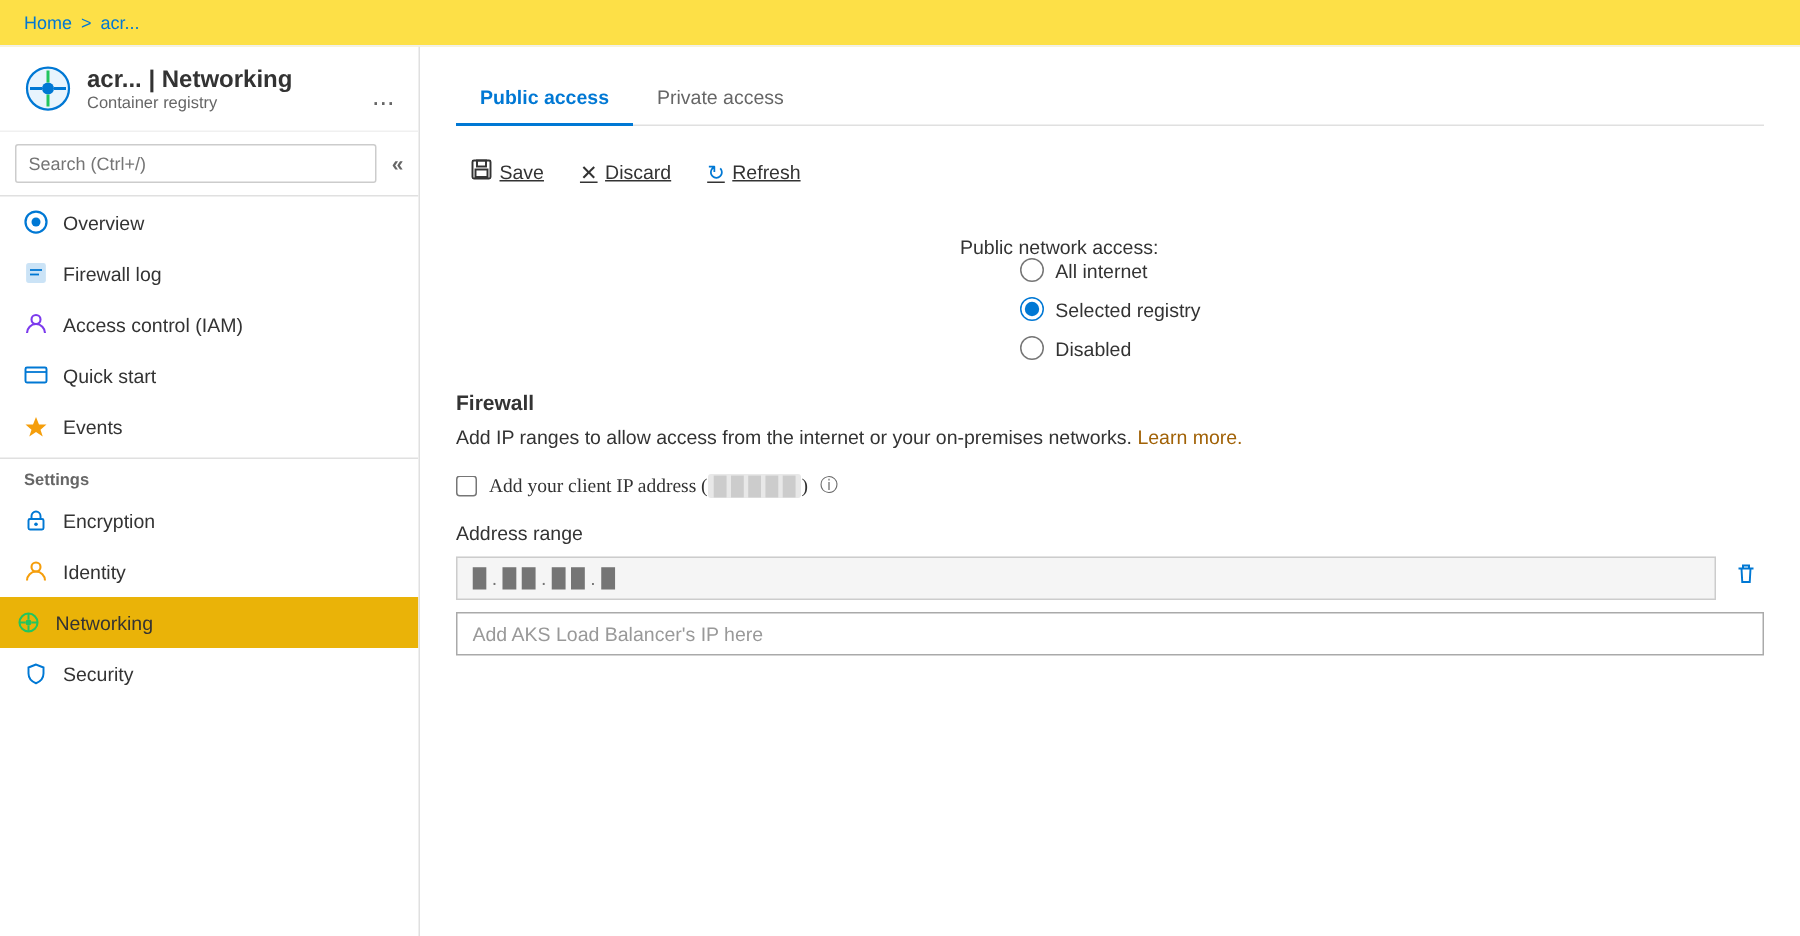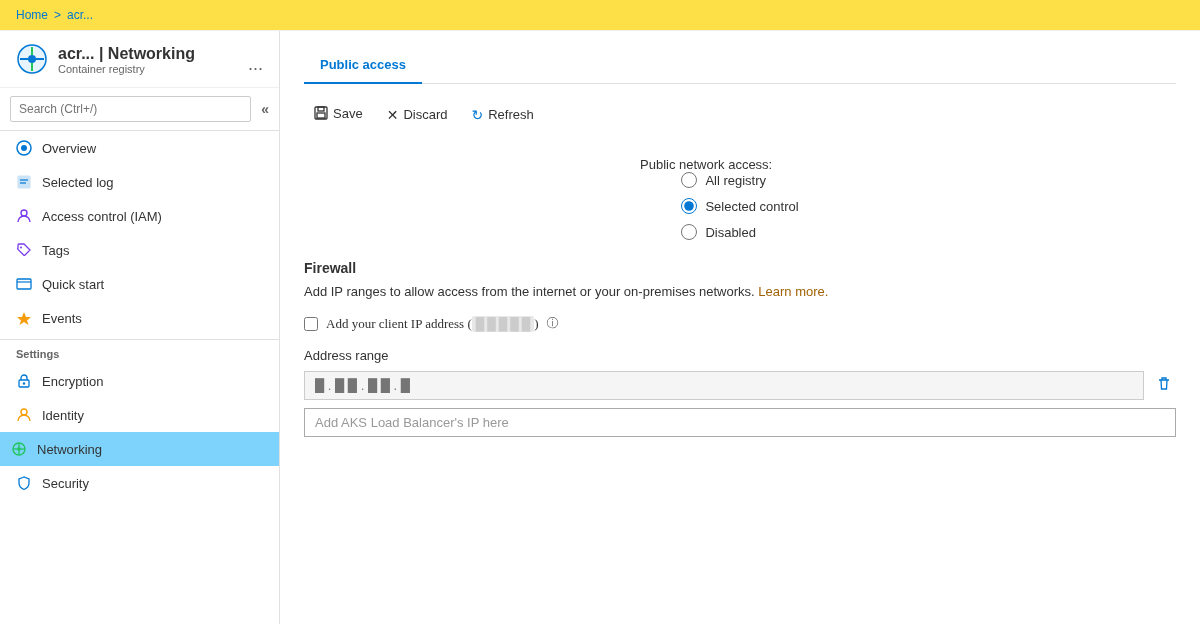--- a/index.html
+++ b/index.html
@@ -19,41 +19,41 @@
     .resource-title { font-size: 16px; font-weight: 600; color: #333; }
     .resource-subtitle { font-size: 11px; color: #666; }
     .resource-menu { margin-left: auto; color: #666; font-size: 18px; cursor: pointer; }
 
     .search-box { padding: 8px 10px; display: flex; align-items: center; gap: 6px; border-bottom: 1px solid #e0e0e0; position: relative; }
     .search-box input { width: 100%; border: 1px solid #ccc; padding: 5px 8px; font-size: 12px; color: #666; border-radius: 2px; }
     .collapse-btn { margin-left: 4px; cursor: pointer; color: #666; font-size: 14px; font-weight: bold; }
 
     .nav-section { flex: 1; overflow-y: auto; }
     .nav-item { display: flex; align-items: center; gap: 10px; padding: 9px 16px; cursor: pointer; font-size: 13px; color: #333; }
-    .nav-item.active { background: #7dd3fc; padding-left: 11px; }
+    .nav-item.active { background: #eab308; padding-left: 11px; }
     .nav-icon { width: 16px; height: 16px; display: flex; align-items: center; justify-content: center; flex-shrink: 0; }
 
     .settings-header { padding: 8px 16px 4px; font-size: 11px; font-weight: 600; color: #666; text-transform: none; border-top: 1px solid #e0e0e0; margin-top: 4px; }
 
     
     .sidebar::-webkit-scrollbar { width: 6px; }
     .sidebar::-webkit-scrollbar-thumb { background: #ccc; border-radius: 3px; }
 
     
     .content { flex: 1; padding: 0; overflow-y: auto; background: #fff; }
     .content-inner { padding: 16px 24px; }
 
     
     .tabs { display: flex; border-bottom: 1px solid #e0e0e0; margin-bottom: 16px; }
     .tab { padding: 10px 16px; cursor: pointer; font-size: 13px; color: #666; border-bottom: 2px solid transparent; margin-bottom: -1px; }
     .tab.active { color: #0078d4; border-bottom: 2px solid #0078d4; font-weight: 600; }
 
     
     .toolbar { display: flex; align-items: center; gap: 4px; margin-bottom: 24px; }
-    .toolbar-btn { display: flex; align-items: flex-start; gap: 5px; padding: 6px 10px; cursor: pointer; font-size: 13px; color: #333; background: none; border: none; }
+    .toolbar-btn { display: flex; align-items: center; gap: 5px; padding: 6px 10px; cursor: pointer; font-size: 13px; color: #333; background: none; border: none; text-decoration: underline; }
     .toolbar-btn .icon { font-size: 14px; }
 
     
     .form-row { display: flex; align-items: center; margin-bottom: 20px; flex-direction: column; }
     .form-label { width: 200px; min-width: 200px; font-size: 13px; color: #333; padding-top: 4px; }
 
     
     .radio-group { display: flex; flex-direction: column; gap: 10px; }
     .radio-item { display: flex; align-items: center; gap: 8px; cursor: pointer; }
     .radio-item input[type="radio"] { width: 16px; height: 16px; accent-color: #0078d4; cursor: pointer; }
@@ -138,39 +138,30 @@
         <span>Overview</span>
       </div>
       <div class="nav-item">
         <span class="nav-icon icon-activity">
           <svg width="16" height="16" viewBox="0 0 16 16">
             <rect x="2" y="2" width="12" height="12" rx="1" fill="#0078d4" opacity="0.2" stroke="#0078d4" stroke-width="1.2"></rect>
             <line x1="4" y1="6" x2="12" y2="6" stroke="#0078d4" stroke-width="1.2"></line>
             <line x1="4" y1="9" x2="10" y2="9" stroke="#0078d4" stroke-width="1.2"></line>
           </svg>
         </span>
-        <span>Selected log</span>
+        <span>Firewall log</span>
       </div>
       <div class="nav-item">
         <span class="nav-icon icon-iam">
           <svg width="16" height="16" viewBox="0 0 16 16">
             <circle cx="8" cy="5" r="3" fill="none" stroke="#7c3aed" stroke-width="1.4"></circle>
             <path d="M2 14c0-3.3 2.7-6 6-6s6 2.7 6 6" fill="none" stroke="#7c3aed" stroke-width="1.4"></path>
           </svg>
         </span>
         <span>Access control (IAM)</span>
-      </div>
-      <div class="nav-item">
-        <span class="nav-icon icon-tags">
-          <svg width="16" height="16" viewBox="0 0 16 16">
-            <path d="M8 2l6 6-5 5a1 1 0 01-1.4 0L2 7.4A1 1 0 012 6V3a1 1 0 011-1h5z" fill="none" stroke="#7c3aed" stroke-width="1.3"></path>
-            <circle cx="5" cy="5.5" r="1" fill="#7c3aed"></circle>
-          </svg>
-        </span>
-        <span>Tags</span>
       </div>
       <div class="nav-item">
         <span class="nav-icon icon-quickstart">
           <svg width="16" height="16" viewBox="0 0 16 16">
             <rect x="1" y="3" width="14" height="10" rx="1" fill="none" stroke="#0078d4" stroke-width="1.3"></rect>
             <line x1="1" y1="6" x2="15" y2="6" stroke="#0078d4" stroke-width="1.2"></line>
           </svg>
         </span>
         <span>Quick start</span>
       </div>
@@ -226,20 +217,21 @@
         <span>Security</span>
       </div>
     </div>
   </div>
 
   <div class="content">
     <div class="content-inner">
 
       <div class="tabs">
         <div class="tab active">Public access</div>
+        <div class="tab">Private access</div>
       </div>
 
       <div class="toolbar">
         <button class="toolbar-btn">
           <span class="icon">
             <svg width="14" height="14" viewBox="0 0 14 14" fill="none" stroke="#333" stroke-width="1.3">
               <rect x="1" y="1" width="12" height="12" rx="1"></rect>
               <rect x="4" y="1" width="6" height="4"></rect>
               <rect x="3" y="7" width="8" height="5"></rect>
             </svg>
@@ -254,25 +246,25 @@
           <span class="icon" style="color:#0078d4;">↻</span>
           <span>Refresh</span>
         </button>
       </div>
 
       <div class="form-row">
         <div class="form-label">Public network access:</div>
         <div class="radio-group">
           <label class="radio-item">
             <input type="radio" name="network" style="">
-            <span class="radio-label">All registry</span>
+            <span class="radio-label">All internet</span>
           </label>
           <label class="radio-item">
             <input type="radio" name="network" checked="" style="">
-            <span class="radio-label">Selected control</span>
+            <span class="radio-label">Selected registry</span>
           </label>
           <label class="radio-item">
             <input type="radio" name="network" style="">
             <span class="radio-label">Disabled</span>
           </label>
         </div>
       </div>
 
       <div>
         <div class="section-title">Firewall</div>

